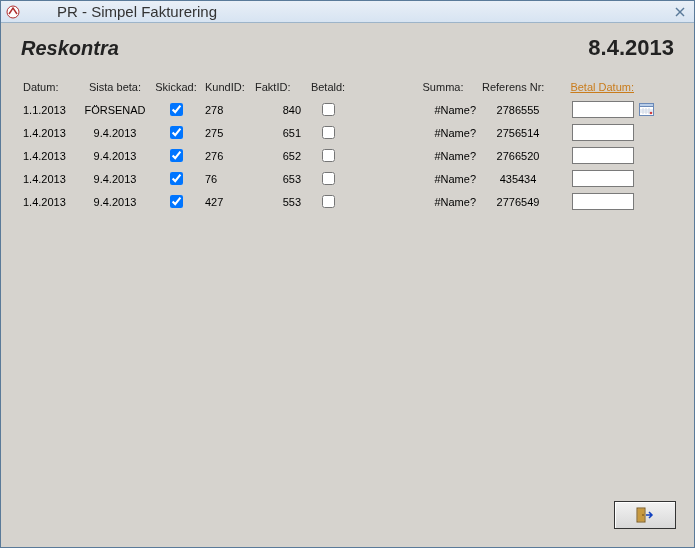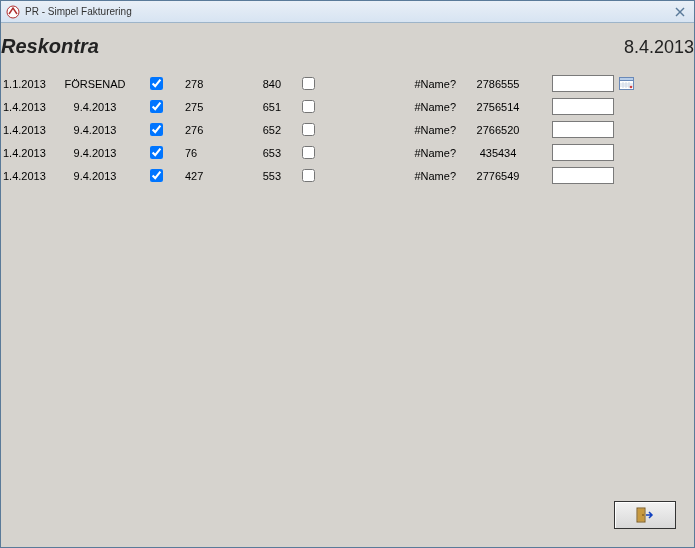--- a/index.html
+++ b/index.html
@@ -22,21 +22,22 @@
   }
   .titlebar {
     height: 22px;
     background: linear-gradient(to bottom, #e9eff7, #d7e4f2);
     border-bottom: 1px solid #9db4c9;
     display: flex;
     align-items: center;
     padding: 0 4px;
     box-sizing: border-box;
     color: #333;
-    font-size: 10px;
+    font-size: 15px;
+    gap: 32px;
   }
   .titlebar .icon {
     width: 16px;
     height: 16px;
     margin-right: 4px;
     display: flex;
     align-items: center;
     justify-content: center;
   }
   .titlebar .title {
@@ -47,38 +48,38 @@
     width: 20px;
     height: 16px;
     display: flex;
     align-items: center;
     justify-content: center;
     color: #5a7a99;
     cursor: pointer;
     font-size: 11px;
   }
   .content {
-    padding: 12px 0;
+    padding: 12px 20px;
     box-sizing: border-box;
   }
   .header-row {
     display: flex;
     justify-content: space-between;
     align-items: baseline;
     margin-bottom: 14px;
   }
   .page-title {
     font-size: 20px;
     font-weight: bold;
     font-style: italic;
     color: #222;
   }
   .page-date {
-    font-size: 18px;
-    font-weight: normal;
+    font-size: 22px;
+    font-weight: bold;
     color: #222;
   }
   .grid {
     position: relative;
   }
   .row {
     display: flex;
     align-items: center;
     height: 23px;
   }
@@ -174,20 +175,33 @@
 
   <div class="content">
 
     <div class="header-row">
       <div class="page-title">Reskontra</div>
       <div class="page-date">8.4.2013</div>
     </div>
 
     <div class="grid">
 
+      <div class="row hdr">
+        <div class="cell c-datum">Datum:</div>
+        <div class="cell c-sista">Sista beta:</div>
+        <div class="cell c-skickad">Skickad:</div>
+        <div class="cell c-kundid">KundID:</div>
+        <div class="cell c-faktid">FaktID:</div>
+        <div class="cell c-betald">Betald:</div>
+        <div class="cell c-gap"></div>
+        <div class="cell c-summa">Summa:</div>
+        <div class="cell c-referens">Referens Nr:</div>
+        <div class="cell c-betaldat"><span class="link">Betal Datum:</span></div>
+        <div class="cell c-cal"></div>
+      </div>
 
       <div id="rows-container">
           <div class="row">
             <div class="cell c-datum">1.1.2013</div>
             <div class="cell c-sista">FÖRSENAD</div>
             <div class="cell c-skickad"><input type="checkbox" checked="" style=""></div>
             <div class="cell c-kundid">278</div>
             <div class="cell c-faktid">840</div>
             <div class="cell c-betald"><input type="checkbox" style=""></div>
             <div class="cell c-gap"></div>

